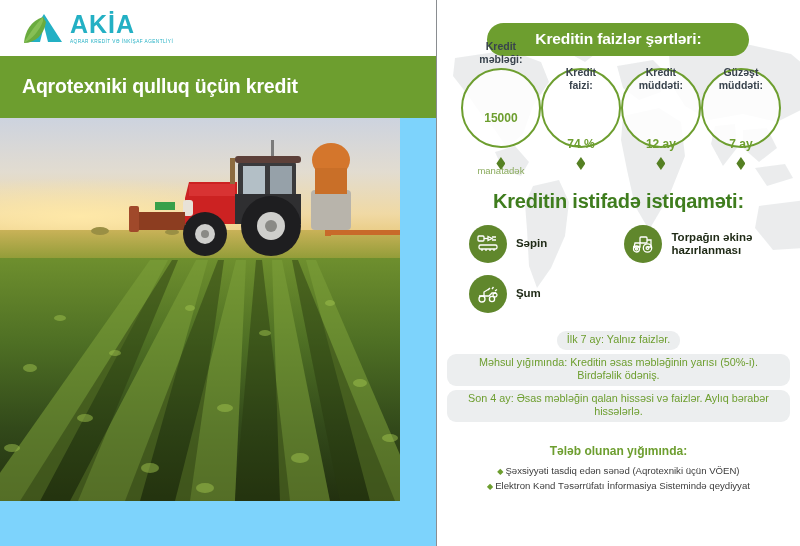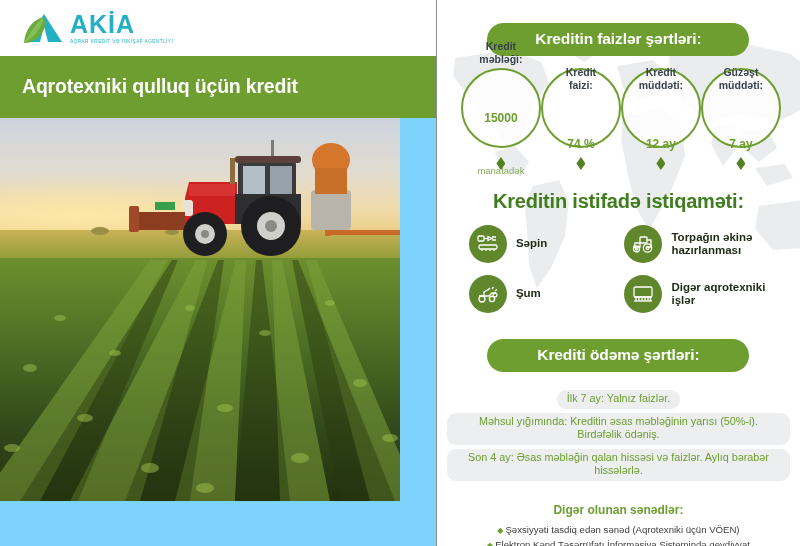--- a/index.html
+++ b/index.html
@@ -398,50 +398,38 @@
               <path d="M8 12 v-4 l5 -3"></path>
               <circle cx="6" cy="15" r="3"></circle>
               <circle cx="16" cy="15" r="2.6"></circle>
               <path d="M12 6 l2 -2 M16 5 l1.5 -2 M19 7 l2 -1.5"></path>
               <path d="M19 9 a2 2 0 1 0 0.01 0"></path>
             </svg>
           </div>
           <div class="usage-label">Şum</div>
         </div>
 
-        <div class="usage-item">
-          <div class="usage-icon">
-            <svg width="24" height="20" viewBox="0 0 24 20" fill="none" stroke="#ffffff" stroke-width="1.3">
-              <rect x="3" y="3" width="18" height="10" rx="1.5"></rect>
-              <path d="M3 13 h18"></path>
-              <path d="M5 13 v4 M8 13 v4 M11 13 v4 M14 13 v4 M17 13 v4 M19.5 13 v4"></path>
-              <path d="M3 17 h18"></path>
-            </svg>
-          </div>
-          <div class="usage-label">Digər aqrotexniki işlər</div>
-        </div>
 
       </div>
 
-      <div class="pill-header" style="margin-top:26px;">Krediti ödəmə şərtləri:</div>
 
       <div id="repay-lines">
         <div class="repay-line">
           <span>İlk 7 ay: Yalnız faizlər.</span>
         </div>
         <div class="repay-line">
           <span>Məhsul yığımında: Kreditin əsas məbləğinin yarısı (50%-i). Birdəfəlik ödəniş.</span>
         </div>
         <div class="repay-line">
           <span>Son 4 ay: Əsas məbləğin qalan hissəsi və faizlər. Aylıq bərabər hissələrlə.</span>
         </div>
       </div>
 
       <div id="docs">
-        <div id="docs-title">Digər olunan sənədlər:</div>
+        <div id="docs-title">Tələb olunan yığımında:</div>
         <div class="doc-line">
           <span class="bullet">◆</span><span>Şəxsiyyəti tasdiq edən sənəd (Aqrotexniki üçün VÖEN)</span>
         </div>
         <div class="doc-line">
           <span class="bullet">◆</span><span>Elektron Kənd Təsərrüfatı İnformasiya Sistemində qeydiyyat</span>
         </div>
 
       </div>
 
     </div>

